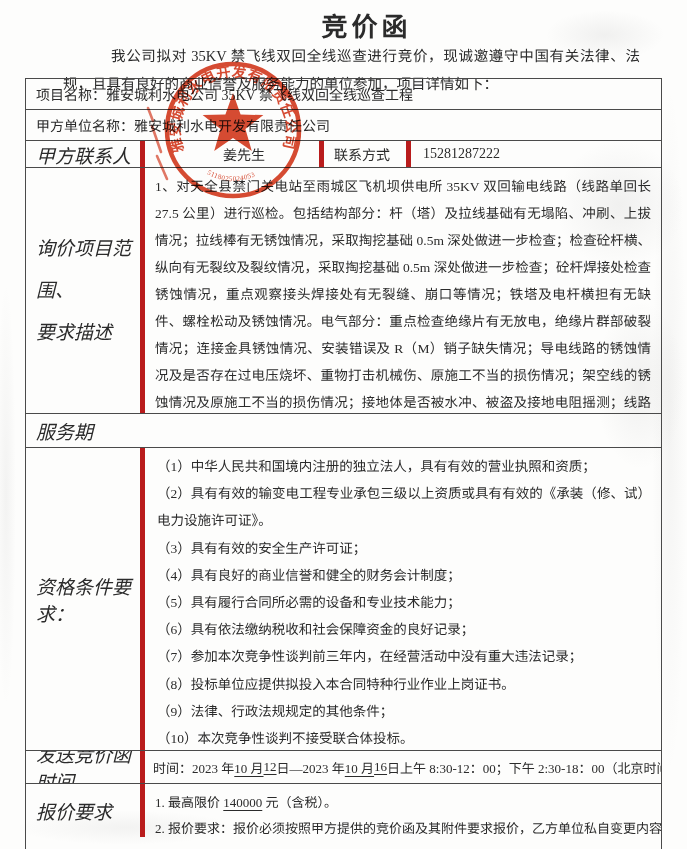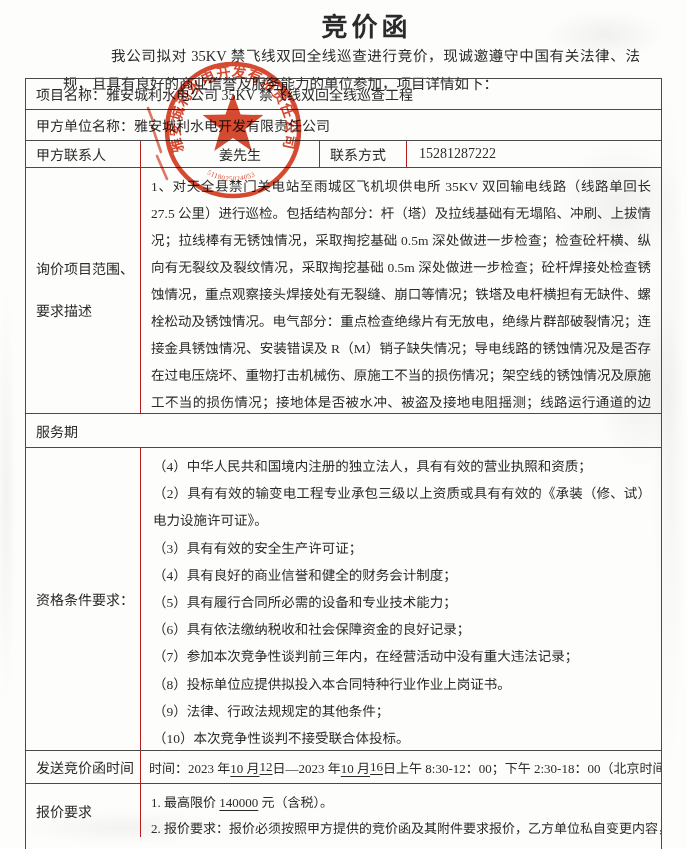--- a/index.html
+++ b/index.html
@@ -28,29 +28,29 @@
     font-size:14.5px; line-height:28px; text-align:justify; text-indent:48px;
   }
 
   .doc-table {
     position:absolute; left:25px; top:78px; width:637px; height:833px;
     border:1px solid #4a4a4a;
   }
   .row { display:flex; border-top:1px solid #4a4a4a; overflow:hidden; }
   .row:first-child { border-top:none; }
   .cell { overflow:hidden; }
-  .cell + .cell { border-left:1px solid #b91c1c; }
+  .cell + .cell { border-left:5px solid #b91c1c; }
 
   .r1 { height:30px; }  .r2 { height:31px; }  .r3 { height:27px; }
   .r4 { height:246px; } .r5 { height:34px; }  .r6 { height:303px; }
   .r7 { height:33px; }  .r8 { height:54px; }
 
   .full  { width:100%; display:flex; align-items:center; padding:0 10px; font-size:14px; }
   .label { width:114px; flex:0 0 114px; display:flex; flex-direction:column;
-           justify-content:center; padding:0 0 0 10px; font-size:14px; }
+           justify-content:center; padding:0 0 0 10px; font-size:19px;font-style:italic; }
   .grow  { flex:1 1 auto; }
 
   .r3 .c-name   { width:179px; flex:0 0 179px; display:flex; align-items:center; padding-left:78px; font-size:14px; }
   .r3 .c-mlabel { width:87px;  flex:0 0 87px;  display:flex; align-items:center; padding-left:10px; font-size:14px; }
   .r3 .c-phone  { display:flex; align-items:center; padding-left:12px; font-size:14px; }
 
   .scope-label div { line-height:42px; }
   .scope-content { padding:5px 10px 0 10px; font-size:13.5px; line-height:27px; text-align:justify; }
   .scope-content p { margin:0; }
 
@@ -111,21 +111,21 @@
       </div>
     </div>
 
     <div class="row r5">
       <div class="cell label">服务期</div>
     </div>
 
     <div class="row r6">
       <div class="cell label">资格条件要求：</div>
       <div class="cell grow qual-content">
-        <div>（4）中华人民共和国境内注册的独立法人，具有有效的营业执照和资质；</div>
+        <div>（1）中华人民共和国境内注册的独立法人，具有有效的营业执照和资质；</div>
         <div>（2）具有有效的输变电工程专业承包三级以上资质或具有有效的《承装（修、试）电力设施许可证》。</div>
         <div>（3）具有有效的安全生产许可证；</div>
         <div>（4）具有良好的商业信誉和健全的财务会计制度；</div>
         <div>（5）具有履行合同所必需的设备和专业技术能力；</div>
         <div>（6）具有依法缴纳税收和社会保障资金的良好记录；</div>
         <div>（7）参加本次竞争性谈判前三年内，在经营活动中没有重大违法记录；</div>
         <div>（8）投标单位应提供拟投入本合同特种行业作业上岗证书。</div>
         <div>（9）法律、行政法规规定的其他条件；</div>
         <div>（10）本次竞争性谈判不接受联合体投标。</div>
       </div>

